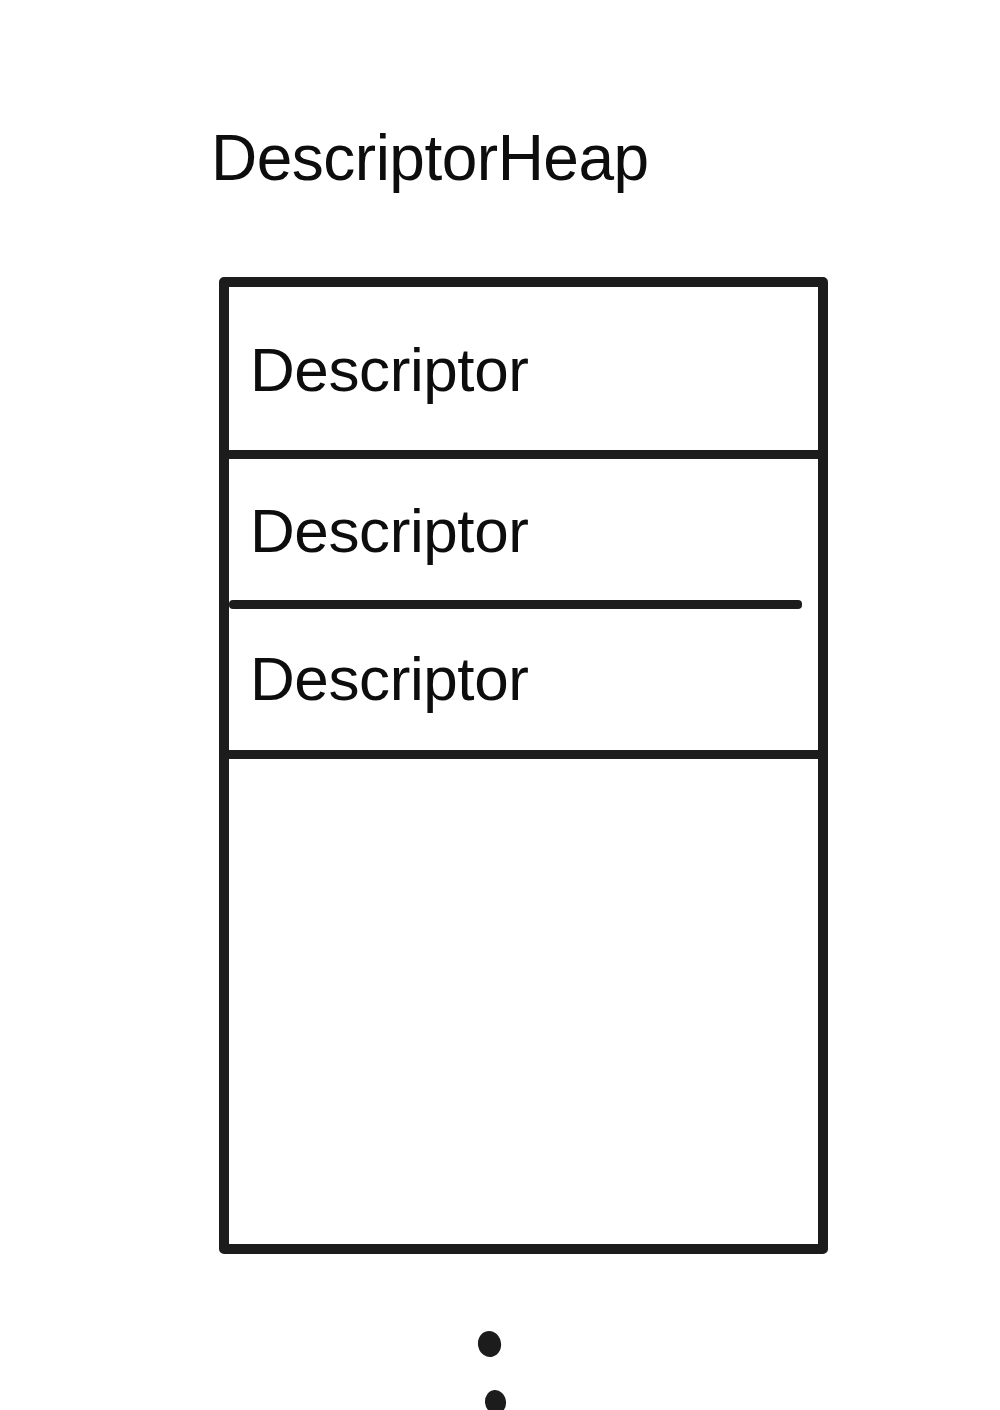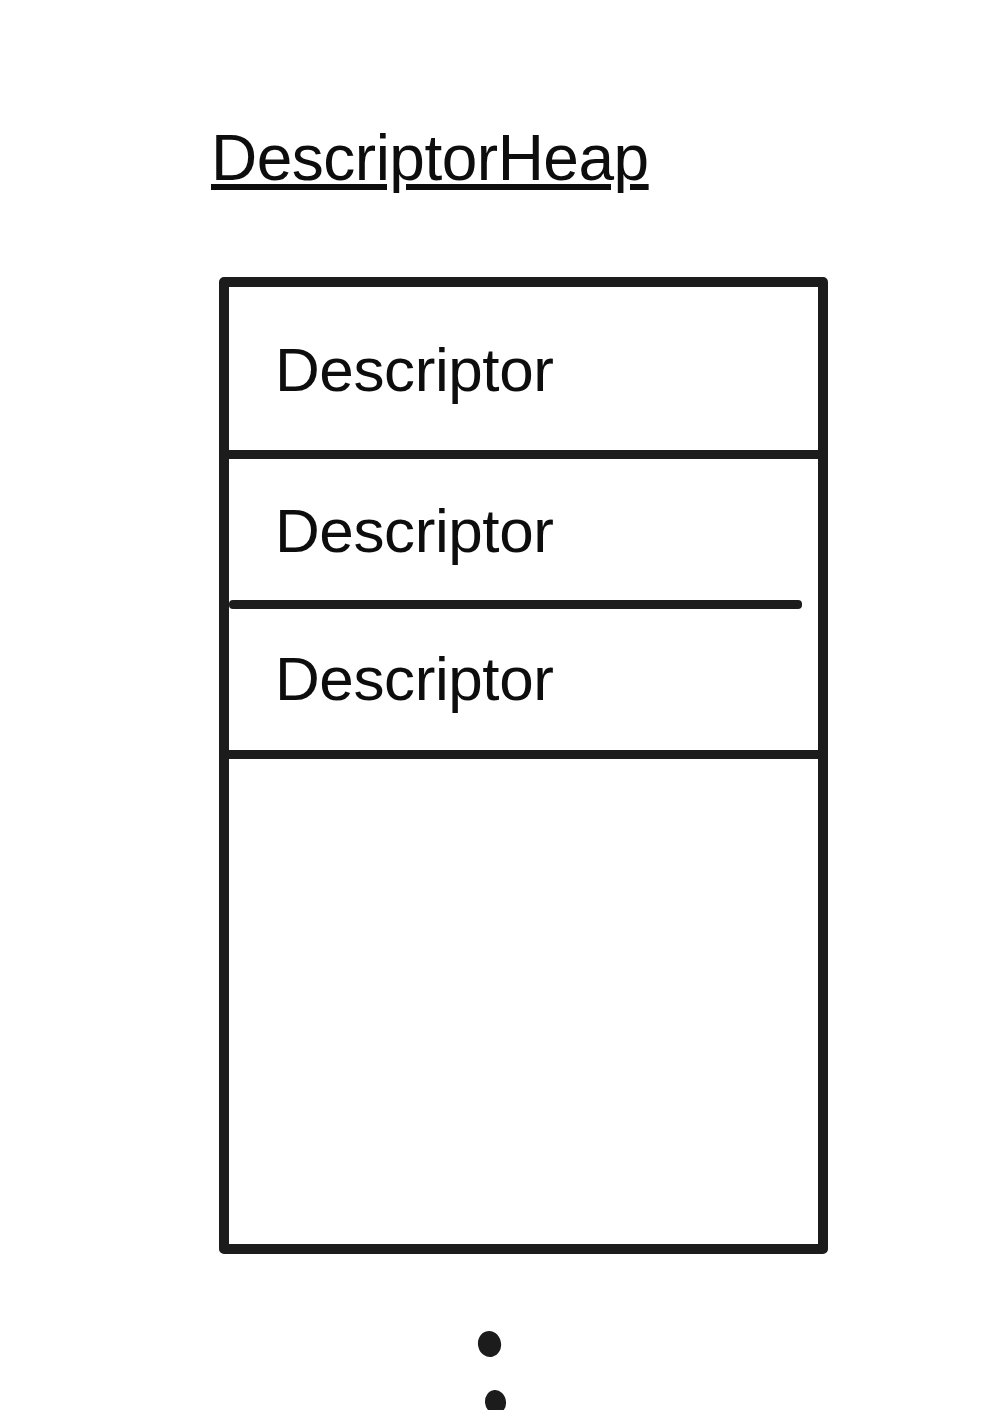--- a/index.html
+++ b/index.html
@@ -30,21 +30,20 @@
   .diagram-title {
     position: absolute;
     left: 211px;
     top: 126px;
     font-size: 64px;
     line-height: 1.0;
     font-weight: 400;
     color: #0d0d0d;
     letter-spacing: -0.5px;
     white-space: nowrap;
-    text-decoration: underline;
   }
 
   
   .heap-box {
     position: absolute;
     left: 219px;
     top: 277px;
     width: 609px;
     height: 977px;
     box-sizing: border-box;
@@ -71,21 +70,20 @@
   }
   .slot-label {
     position: absolute;
     left: 21px;
     font-size: 62px;
     line-height: 1.0;
     font-weight: 400;
     color: #0d0d0d;
     letter-spacing: -0.4px;
     white-space: nowrap;
-    margin-left: 25px;
   }
 
   .slot-1 { top: 0px;   height: 163px; }
   .slot-2 { top: 173px; height: 140px; }
   .slot-3 { top: 323px; height: 140px; }
   .slot-4 { top: 473px; height: 484px; }
 
   .slot-1 .slot-label { top: 52px; }
   .slot-2 .slot-label { top: 40px; }
   .slot-3 .slot-label { top: 38px; }

